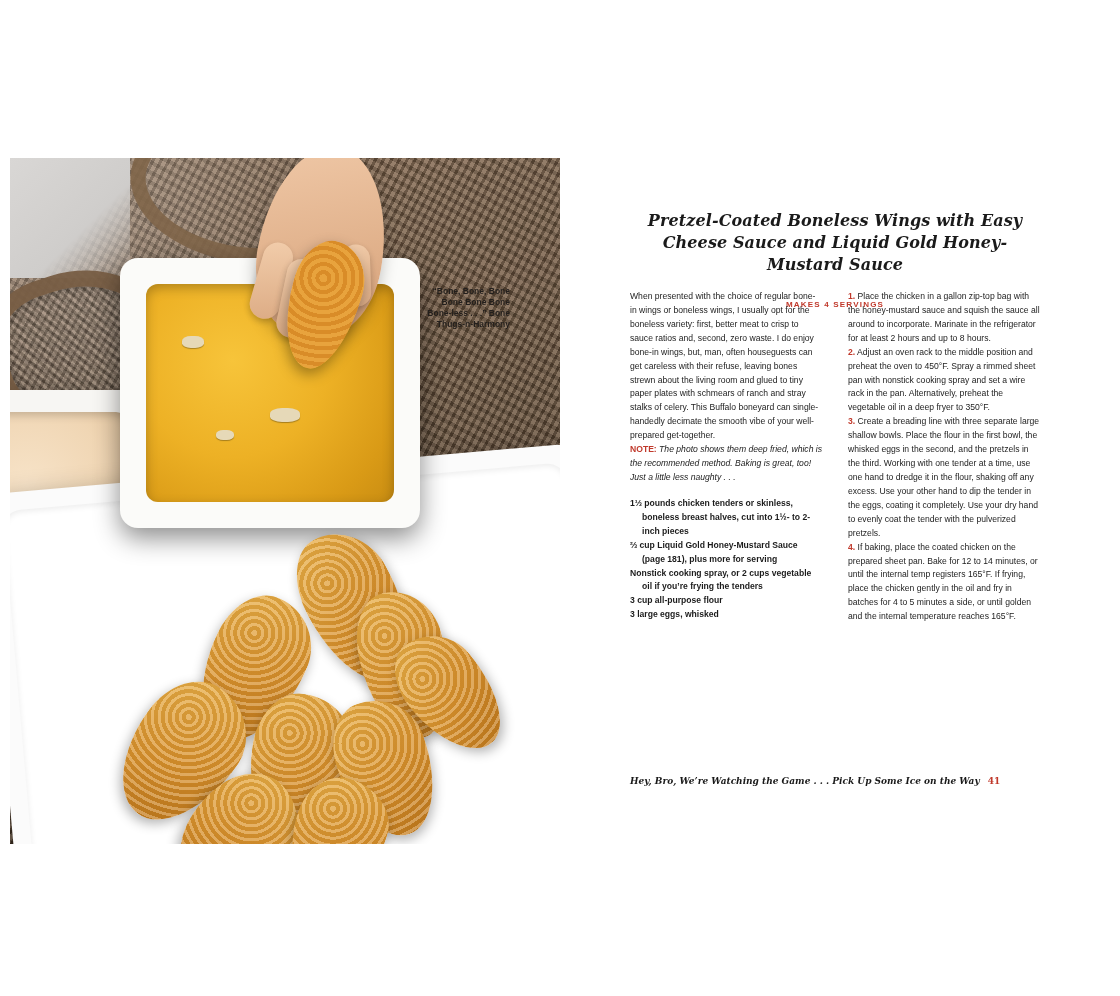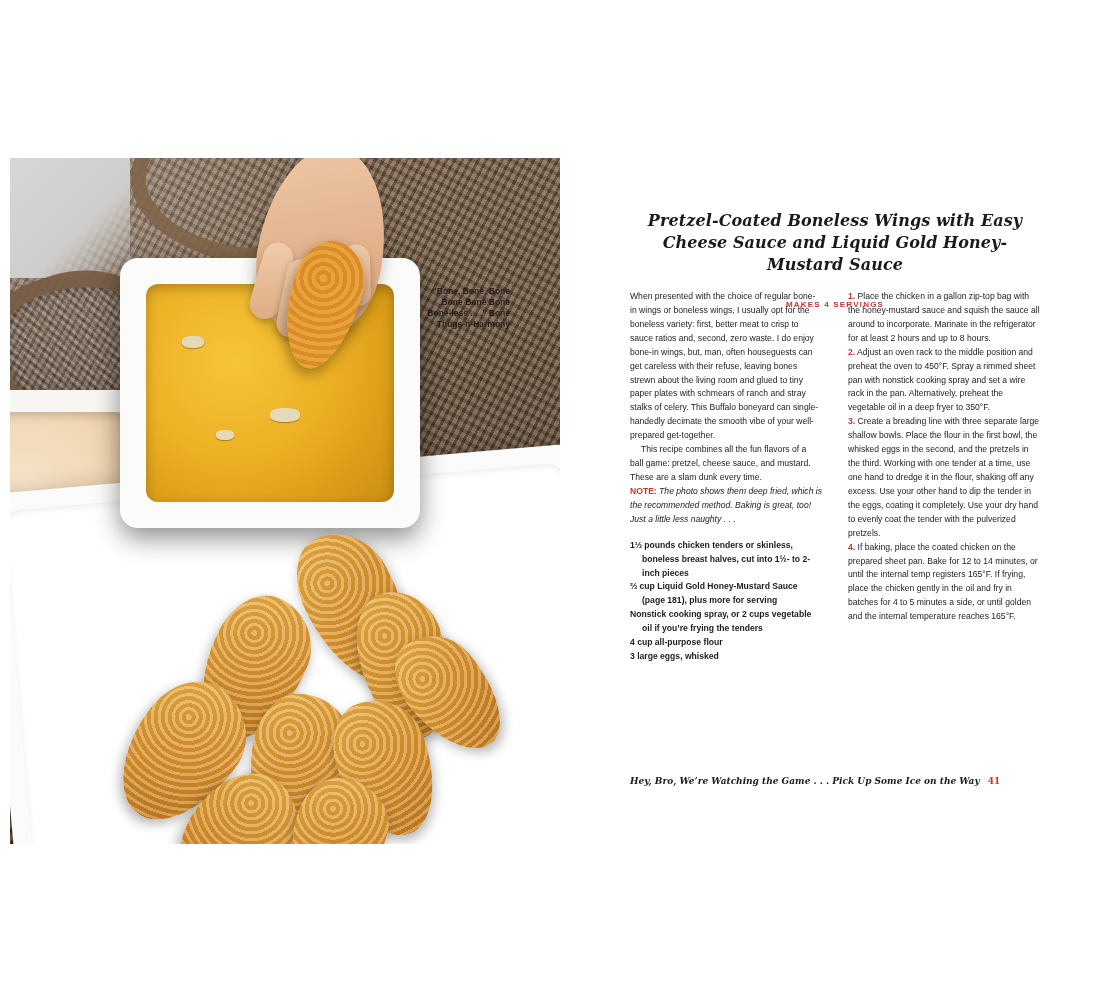--- a/index.html
+++ b/index.html
@@ -305,28 +305,27 @@
 <div class="photo-caption">“Bone, Bone, Bone Bone Bone Bone Bone-less . . .” Bone Thugs-n-Harmony</div>
 
 <div class="recipe">
   <h1 class="recipe-title">Pretzel-Coated Boneless Wings with Easy Cheese Sauce and Liquid Gold Honey-Mustard Sauce</h1>
   <div class="servings">MAKES 4 SERVINGS</div>
 </div>
 
 <div class="cols">
   <div class="col">
     <p>When presented with the choice of regular bone-in wings or boneless wings, I usually opt for the boneless variety: first, better meat to crisp to sauce ratios and, second, zero waste. I do enjoy bone-in wings, but, man, often houseguests can get careless with their refuse, leaving bones strewn about the living room and glued to tiny paper plates with schmears of ranch and stray stalks of celery. This Buffalo boneyard can single-handedly decimate the smooth vibe of your well-prepared get-together.</p>
-    <p class="indent">This recipe combines all the fun flavors of a ball game: pretzel, cheese sauce, and mustard. These are a slam dunk every time.</p>
     <p class="note"><b>NOTE:</b><span> The photo shows them deep fried, which is the recommended method. Baking is great, too! Just a little less naughty . . .</span></p>
 
     <div class="ingredients">
       <p class="ing">1⅓ pounds chicken tenders or skinless, boneless breast halves, cut into 1½- to 2-inch pieces</p>
       <p class="ing">⅔ cup Liquid Gold Honey-Mustard Sauce (page 181), plus more for serving</p>
       <p class="ing">Nonstick cooking spray, or 2 cups vegetable oil if you’re frying the tenders</p>
-      <p class="ing">4 cup all-purpose flour</p>
+      <p class="ing">3 cup all-purpose flour</p>
       <p class="ing">3 large eggs, whisked</p>
     </div>
   </div>
 
   <div class="col steps">
     <p class="step"><span class="num">1.</span><span> Place the chicken in a gallon zip-top bag with the honey-mustard sauce and squish the sauce all around to incorporate. Marinate in the refrigerator for at least 2 hours and up to 8 hours.</span></p>
     <p class="step"><span class="num">2.</span><span> Adjust an oven rack to the middle position and preheat the oven to 450°F. Spray a rimmed sheet pan with nonstick cooking spray and set a wire rack in the pan. Alternatively, preheat the vegetable oil in a deep fryer to 350°F.</span></p>
     <p class="step"><span class="num">3.</span><span> Create a breading line with three separate large shallow bowls. Place the flour in the first bowl, the whisked eggs in the second, and the pretzels in the third. Working with one tender at a time, use one hand to dredge it in the flour, shaking off any excess. Use your other hand to dip the tender in the eggs, coating it completely. Use your dry hand to evenly coat the tender with the pulverized pretzels.</span></p>
     <p class="step"><span class="num">4.</span><span> If baking, place the coated chicken on the prepared sheet pan. Bake for 12 to 14 minutes, or until the internal temp registers 165°F. If frying, place the chicken gently in the oil and fry in batches for 4 to 5 minutes a side, or until golden and the internal temperature reaches 165°F.</span></p>
   </div>

